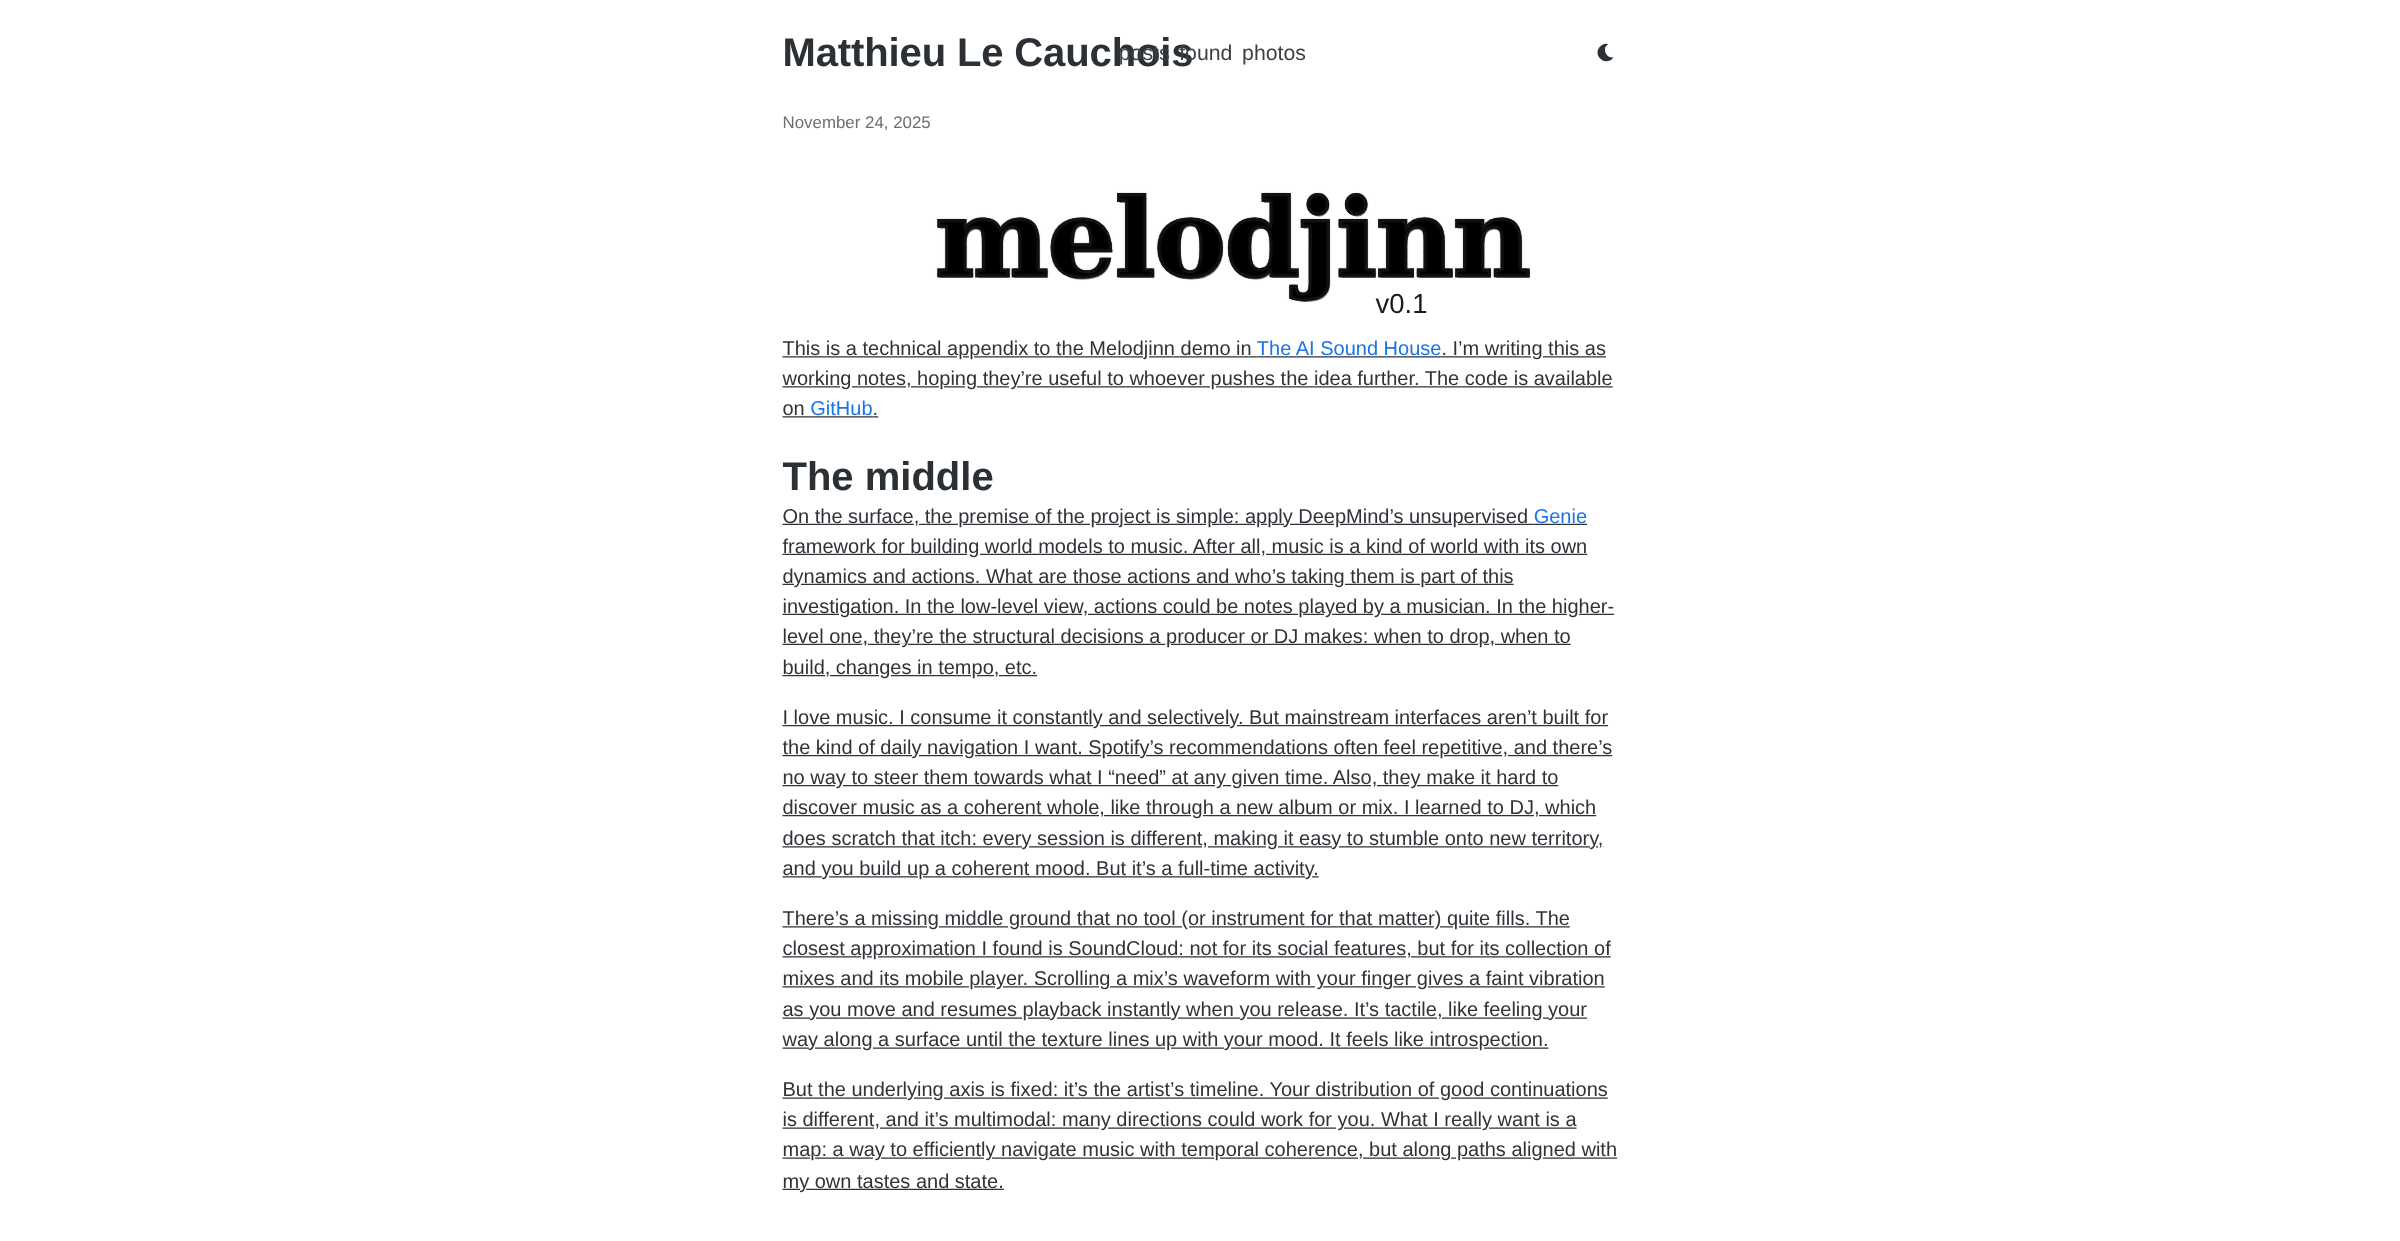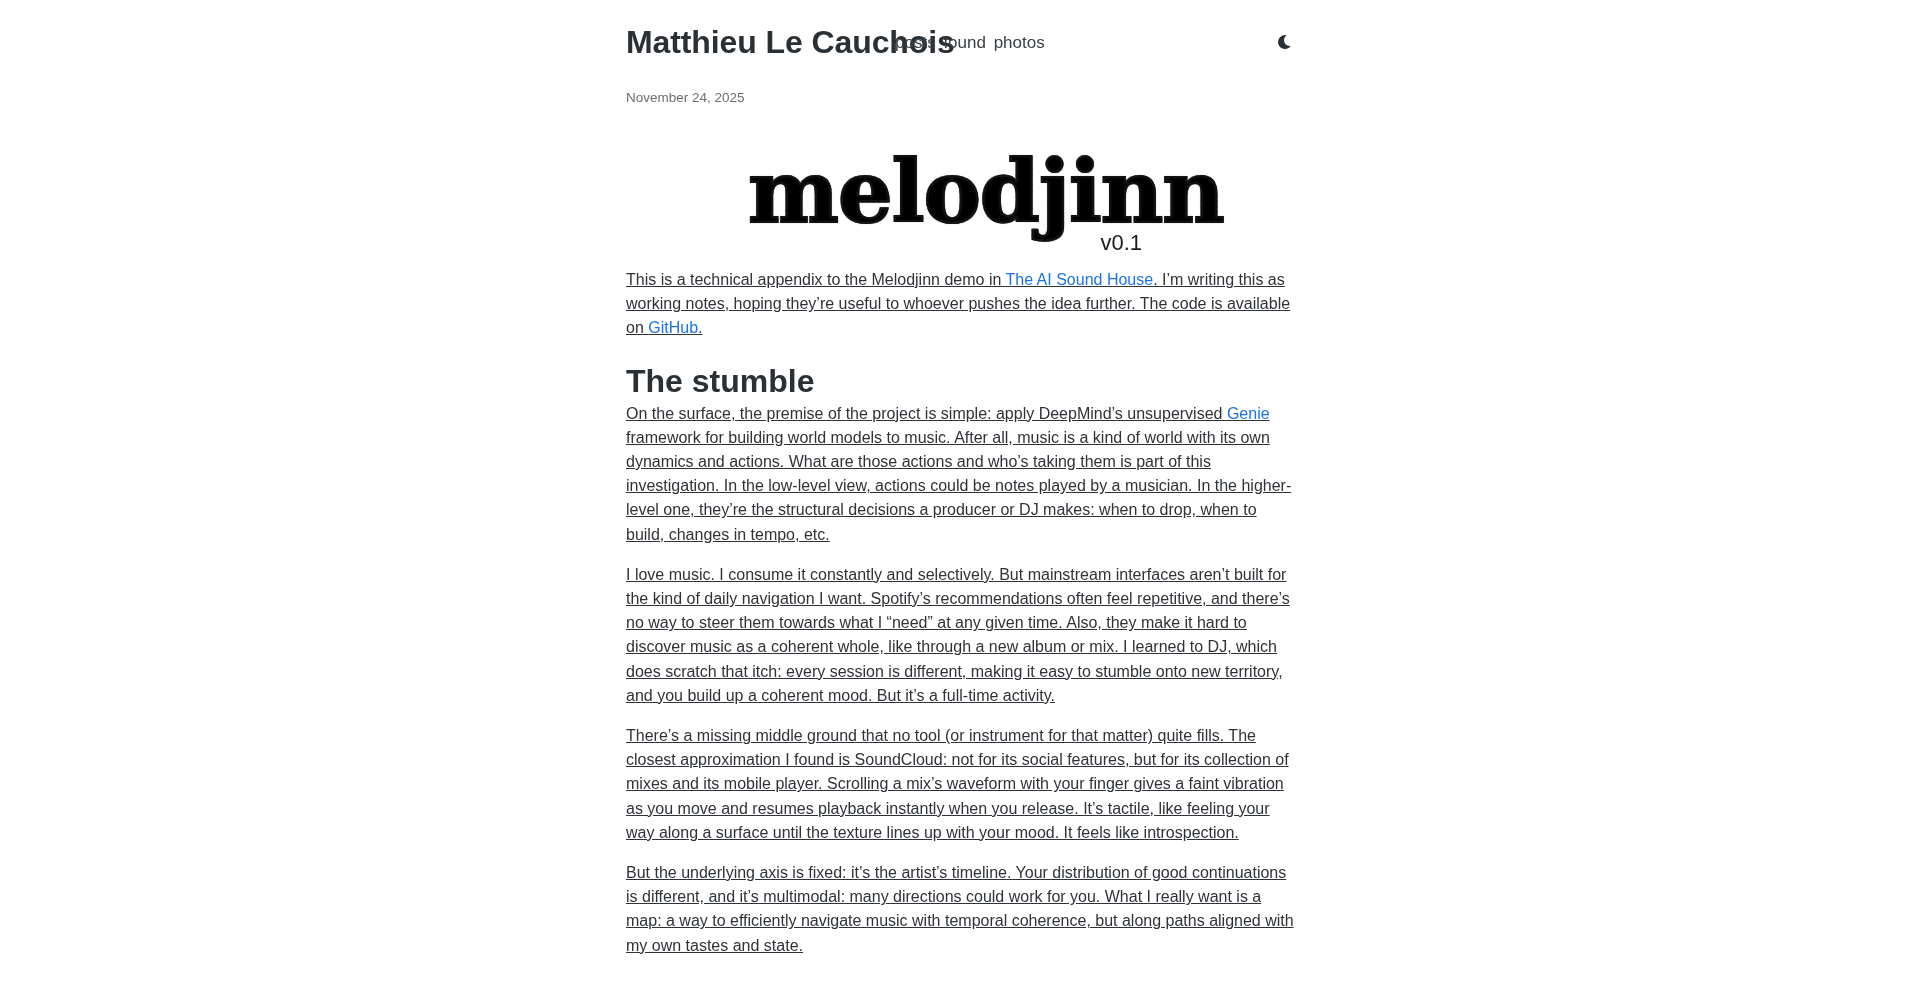--- a/index.html
+++ b/index.html
@@ -89,21 +89,21 @@
   <div class="hero">
     <div class="logo-wrap">
       <div class="logo-word">melodjinn</div>
       <div class="logo-version">v0.1</div>
     </div>
   </div>
 
   <article class="content">
     <p><span>This is a technical appendix to the Melodjinn demo in </span><a>The AI Sound House</a><span>. I’m writing this as working notes, hoping they’re useful to whoever pushes the idea further. The code is available on </span><a>GitHub</a><span>.</span></p>
 
-    <h2>The stumble</h2>
+    <h2>The middle</h2>
 
     <p><span>On the surface, the premise of the project is simple: apply DeepMind’s unsupervised </span><a>Genie</a><span> framework for building world models to music. After all, music is a kind of world with its own dynamics and actions. What are those actions and who’s taking them is part of this investigation. In the low-level view, actions could be notes played by a musician. In the higher-level one, they’re the structural decisions a producer or DJ makes: when to drop, when to build, changes in tempo, etc.</span></p>
 
     <p>I love music. I consume it constantly and selectively. But mainstream interfaces aren’t built for the kind of daily navigation I want. Spotify’s recommendations often feel repetitive, and there’s no way to steer them towards what I “need” at any given time. Also, they make it hard to discover music as a coherent whole, like through a new album or mix. I learned to DJ, which does scratch that itch: every session is different, making it easy to stumble onto new territory, and you build up a coherent mood. But it’s a full-time activity.</p>
     <p>There’s a missing middle ground that no tool (or instrument for that matter) quite fills. The closest approximation I found is SoundCloud: not for its social features, but for its collection of mixes and its mobile player. Scrolling a mix’s waveform with your finger gives a faint vibration as you move and resumes playback instantly when you release. It’s tactile, like feeling your way along a surface until the texture lines up with your mood. It feels like introspection.</p>
     <p>But the underlying axis is fixed: it’s the artist’s timeline. Your distribution of good continuations is different, and it’s multimodal: many directions could work for you. What I really want is a map: a way to efficiently navigate music with temporal coherence, but along paths aligned with my own tastes and state.</p>
   </article>
 </div>
 
 </body></html>

